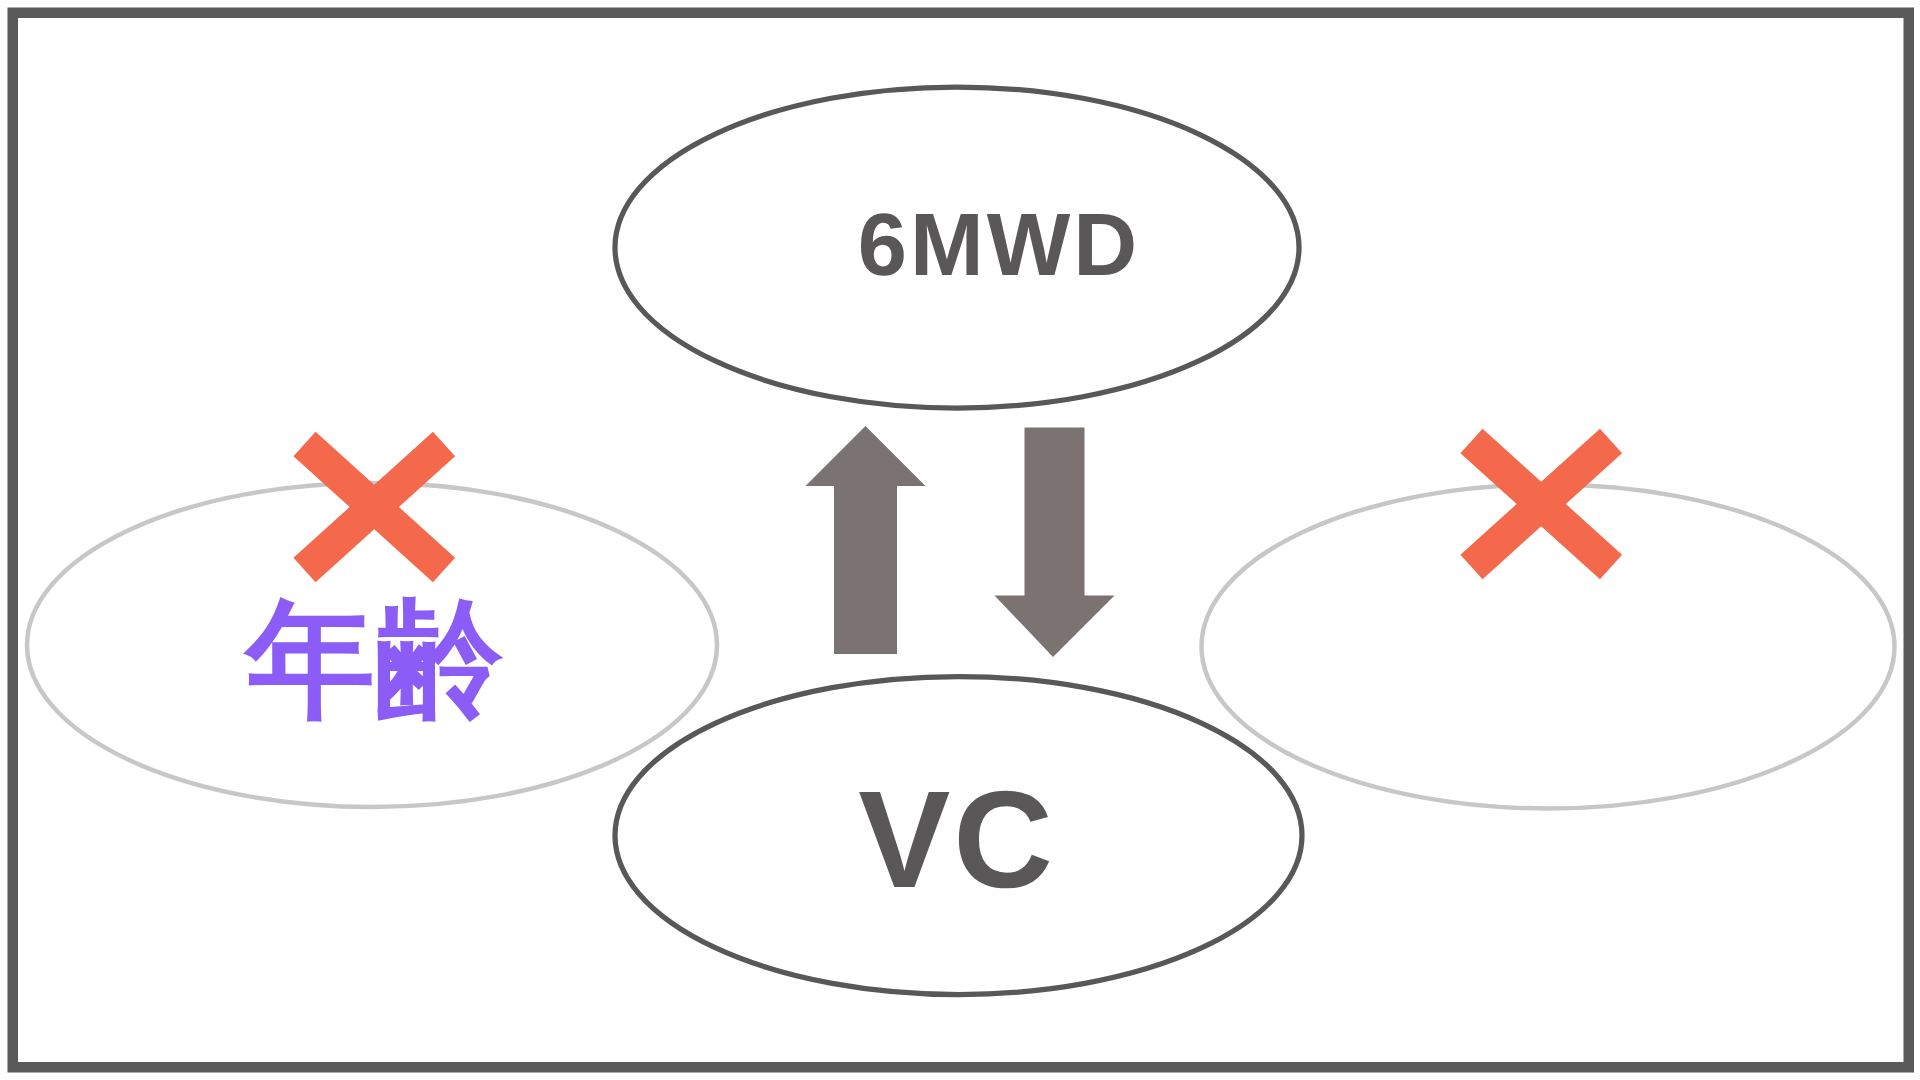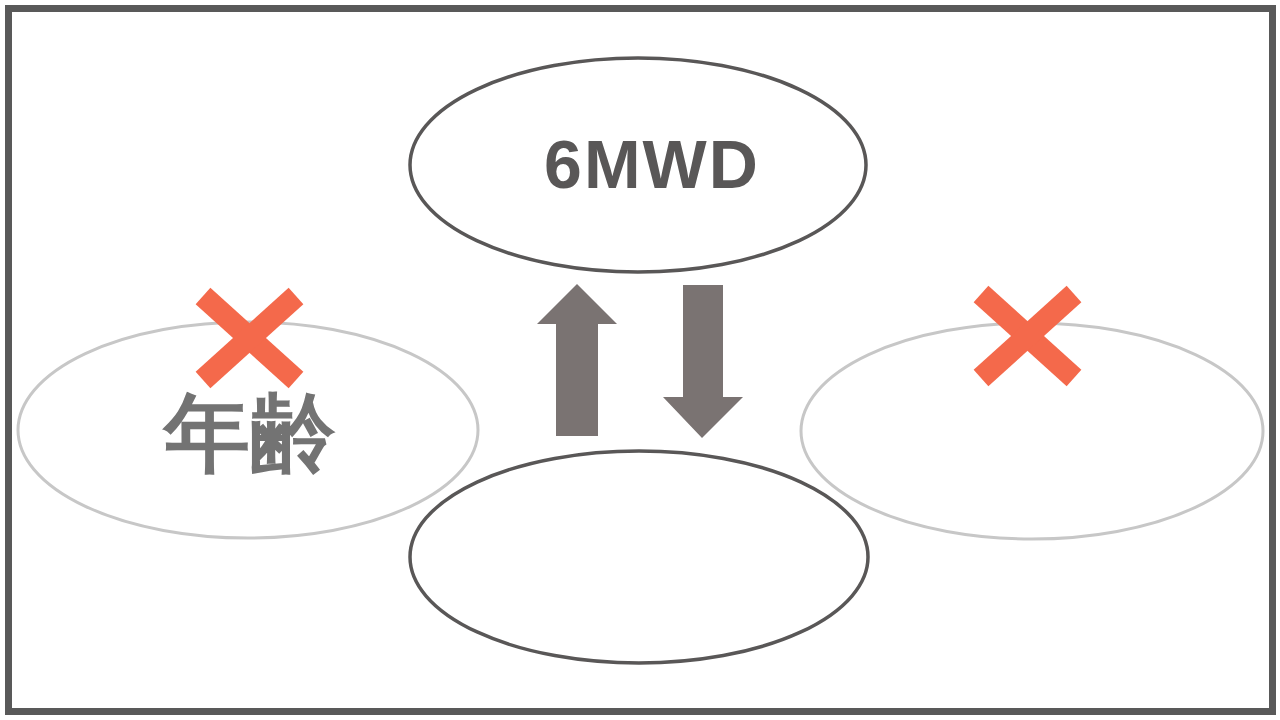--- a/index.html
+++ b/index.html
@@ -35,22 +35,22 @@
   }
   .lbl {
     position: absolute;
     transform: translate(-50%, -50%);
     font-weight: bold;
     white-space: nowrap;
     line-height: 1;
     user-select: none;
   }
   .lbl-dark  { color: #595757; }
-  .lbl-light { color: #737373; font-family: Liberation Mono, monospace; }
-  .lbl-top    { left: 652px;  top: 164px; font-size: 68px; letter-spacing: 2px; }
+  .lbl-light { color: #8b5cf6; }
+  .lbl-top    { left: 666px;  top: 164px; font-size: 59px; letter-spacing: 2px; }
   .lbl-bottom { left: 638px;  top: 560px; font-size: 92px; letter-spacing: 2px; }
   .lbl-left   { left: 250px;  top: 440px; font-size: 86px; }
   .lbl-right  { left: 1032px; top: 438px; font-size: 86px; }
 </style>
 </head>
 <body>
 
 <div class="stage">
 
   <div class="frame"></div>
@@ -71,17 +71,18 @@
       <line x1="296" y1="296" x2="203" y2="380"></line>
     </g>
     <g stroke="#f4694b" stroke-width="22" stroke-linecap="butt">
       <line x1="981" y1="294" x2="1074" y2="378"></line>
       <line x1="1074" y1="294" x2="981" y2="378"></line>
     </g>
   </svg>
 
   <div class="lbl lbl-dark lbl-top">6MWD</div>
 
+  <div class="lbl lbl-dark lbl-bottom">VC</div>
 
   <div class="lbl lbl-light lbl-left">年齢</div>
 
 
 </div>
 
 </body></html>

